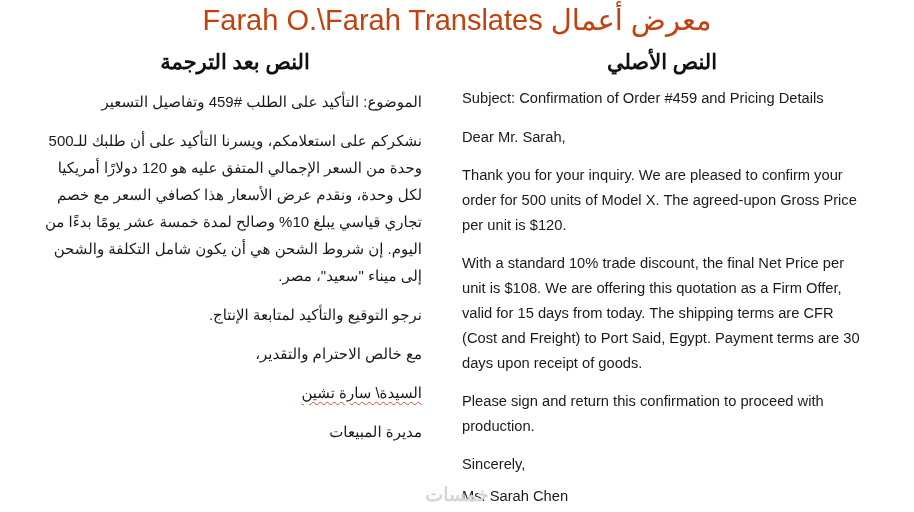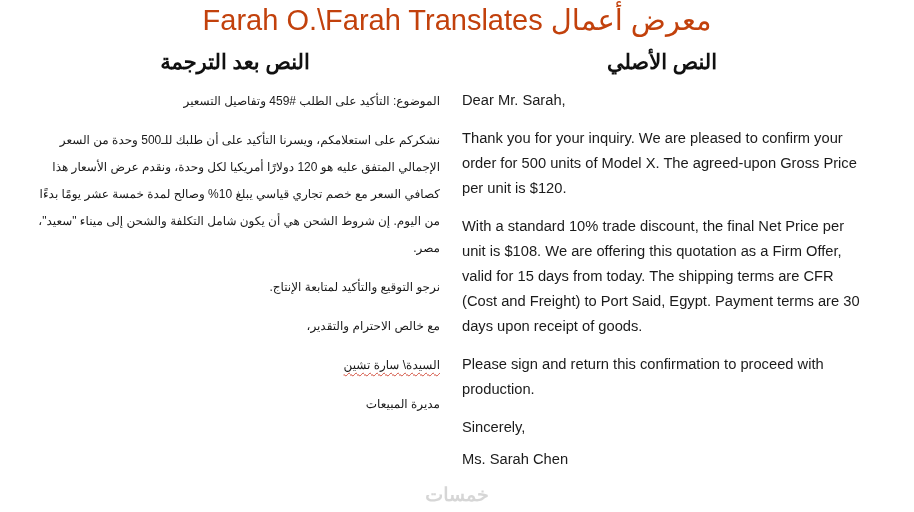--- a/index.html
+++ b/index.html
@@ -79,23 +79,23 @@
   }
 
   .p {
     font-size: 14.7px;
     line-height: 25px;
     margin: 0 0 13px 0;
     color: #1b1b1b;
   }
 
   .col-ar .p {
-    font-size: 12px;
+    font-size: 15px;
     line-height: 27px;
-    margin: 0 0 12px 0;
+    margin: 0 18px 12px 0;
   }
 
   .p-tight {
     margin-bottom: 7px;
   }
 
   .squiggle {
     text-decoration: underline;
     text-decoration-style: wavy;
     text-decoration-color: #d14b3a;
@@ -140,20 +140,21 @@
       <p class="p">الموضوع: التأكيد على الطلب #459 وتفاصيل التسعير</p>
       <p class="p">نشكركم على استعلامكم، ويسرنا التأكيد على أن طلبك للـ500 وحدة من السعر الإجمالي المتفق عليه هو 120 دولارًا أمريكيا لكل وحدة، ونقدم عرض الأسعار هذا كصافي السعر مع خصم تجاري قياسي يبلغ 10% وصالح لمدة خمسة عشر يومًا بدءًا من اليوم. إن شروط الشحن هي أن يكون شامل التكلفة والشحن إلى ميناء "سعيد"، مصر.</p>
       <p class="p">نرجو التوقيع والتأكيد لمتابعة الإنتاج.</p>
       <p class="p p-tight">مع خالص الاحترام والتقدير،</p>
       <p class="p p-tight squiggle">السيدة\ سارة تشين</p>
       <p class="p">مديرة المبيعات</p>
     </div>
 
     <div class="col col-en">
       <div class="col-head">النص الأصلي</div>
+      <p class="p subject">Subject: Confirmation of Order #459 and Pricing Details</p>
       <p class="p">Dear Mr. Sarah,</p>
       <p class="p">Thank you for your inquiry. We are pleased to confirm your order for 500 units of Model X. The agreed-upon Gross Price per unit is $120.</p>
       <p class="p"> With a standard 10% trade discount, the final Net Price per unit is $108. We are offering this quotation as a Firm Offer, valid for 15 days from today. The shipping terms are CFR (Cost and Freight) to Port Said, Egypt. Payment terms are 30 days upon receipt of goods.</p>
       <p class="p">Please sign and return this confirmation to proceed with production.</p>
       <p class="p p-tight"> Sincerely,</p>
       <p class="p p-tight"> Ms. Sarah Chen</p>
 
     </div>
 
   </div>

